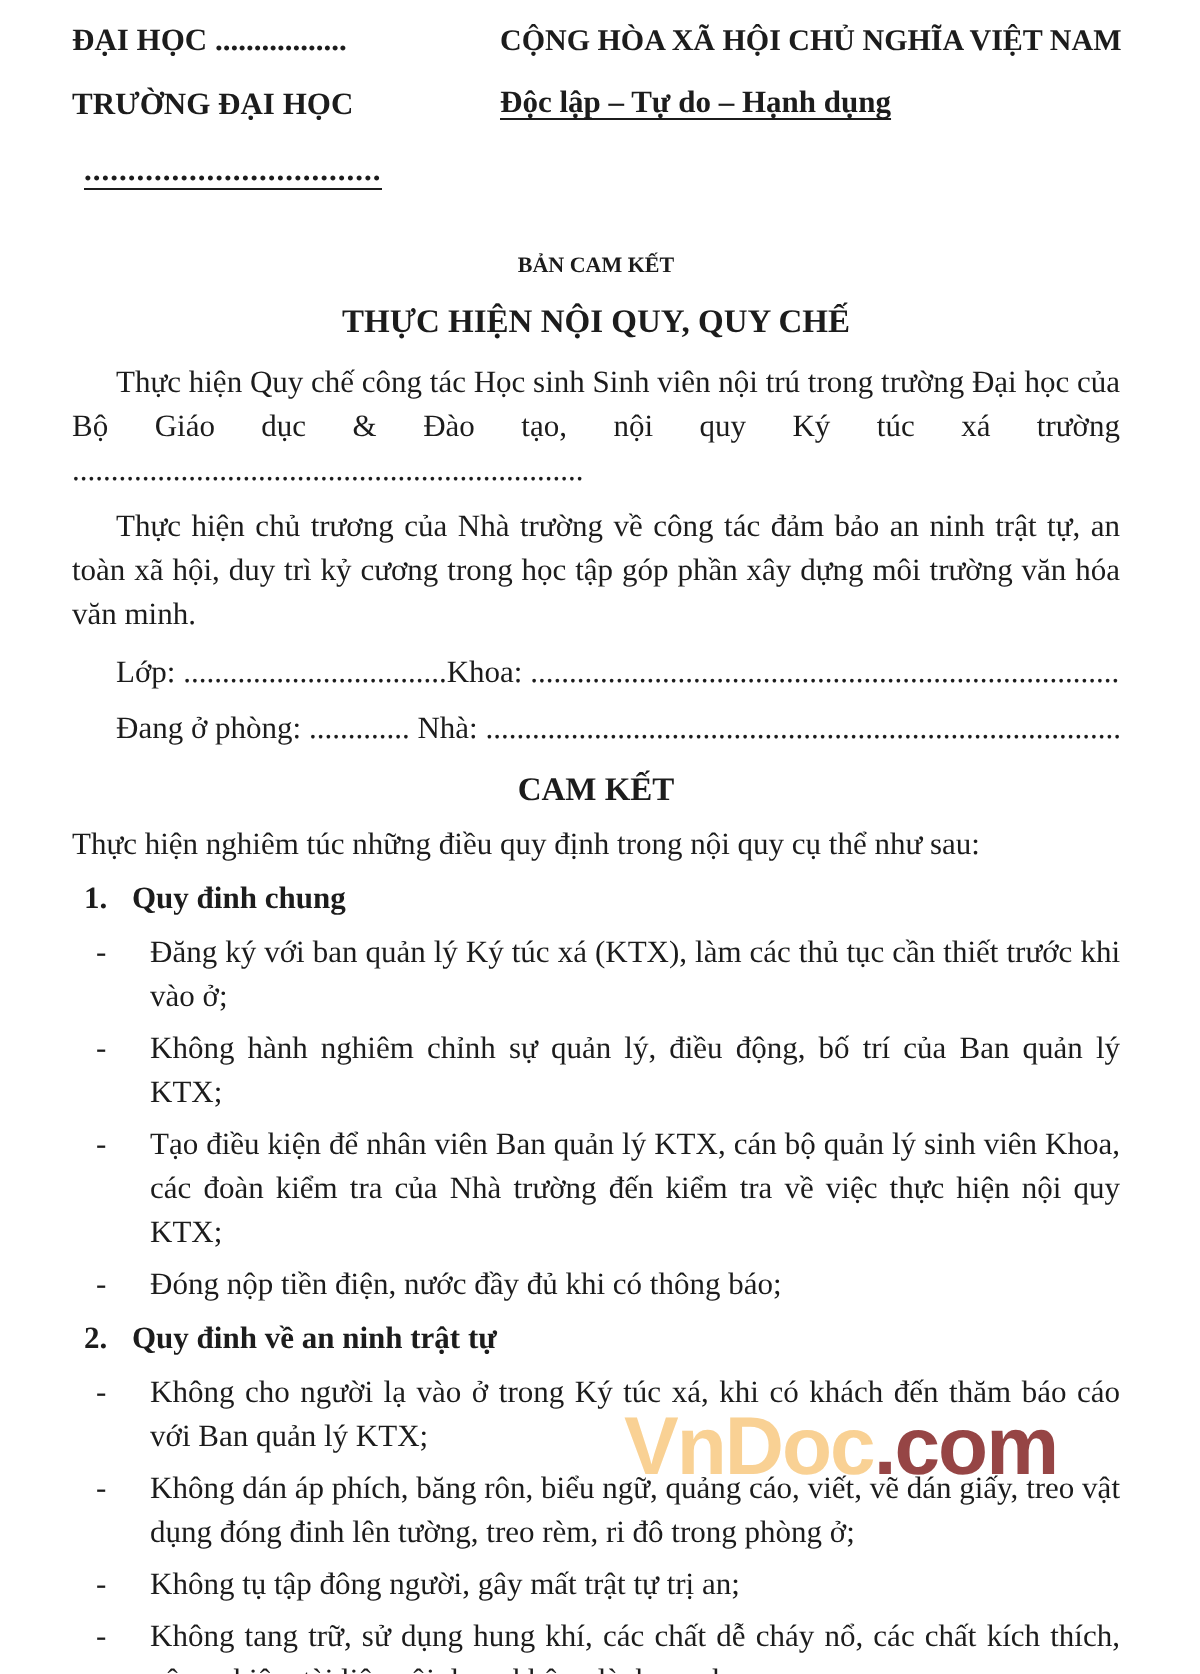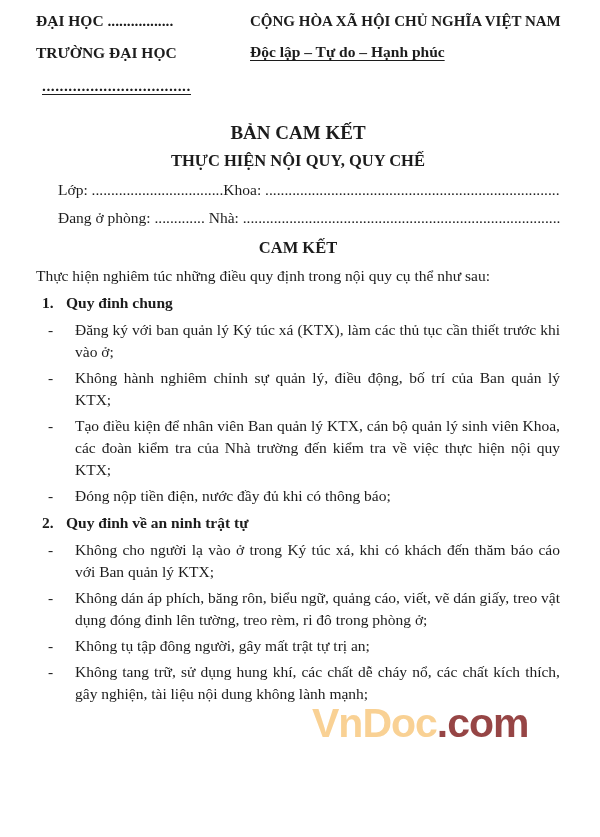--- a/index.html
+++ b/index.html
@@ -34,21 +34,21 @@
   .header-right { position: absolute; left: 214px; top: 2px; width: 314px; }
   .header-right .h-nation { font-weight: bold; font-size: 15px; white-space: nowrap; }
   .header-right .h-motto {
     display: inline-block;
     margin-top: 9px;
     font-weight: bold;
     text-decoration: underline;
     text-underline-offset: 3px;
   }
   
-  .doc-title { text-align: center; font-weight: bold; font-size: 19px; margin-top: 2px; }
+  .doc-title { text-align: center; font-weight: bold; font-size: 11px; margin-top: 2px; }
   .doc-subtitle { text-align: center; font-weight: bold; font-size: 16.5px; margin-top: 6px; }
   
   .para { text-align: justify; text-indent: 22px; margin-top: 6px; }
   .para.first { margin-top: 9px; }
   
   .fields { margin-top: 7px; }
   .field-line {
     padding-left: 22px;
     white-space: nowrap;
     overflow: hidden;
@@ -85,27 +85,29 @@
 <div class="page">
 
   <div class="header">
     <div class="header-left">
       <div class="h-line">ĐẠI HỌC .................</div>
       <div class="h-line h-line2">TRƯỜNG ĐẠI HỌC</div>
       <div><span class="h-dots">..................................</span></div>
     </div>
     <div class="header-right">
       <div class="h-nation">CỘNG HÒA XÃ HỘI CHỦ NGHĨA VIỆT NAM</div>
-      <div><span class="h-motto">Độc lập – Tự do – Hạnh phúc</span></div>
+      <div><span class="h-motto">Độc lập – Tự do – Hạnh dụng</span></div>
     </div>
   </div>
 
   <div class="doc-title">BẢN CAM KẾT</div>
   <div class="doc-subtitle">THỰC HIỆN NỘI QUY, QUY CHẾ</div>
 
+  <div class="para first">Thực hiện Quy chế công tác Học sinh Sinh viên nội trú trong trường Đại học của Bộ Giáo dục &amp; Đào tạo, nội quy Ký túc xá trường ..................................................................</div>
+  <div class="para">Thực hiện chủ trương của Nhà trường về công tác đảm bảo an ninh trật tự, an toàn xã hội, duy trì kỷ cương trong học tập góp phần xây dựng môi trường văn hóa văn minh.</div>
 
   <div class="fields">
     <div class="field-line">Lớp: ..................................Khoa: ..........................................................................................</div>
     <div class="field-line">Đang ở phòng: ............. Nhà: ...............................................................................................</div>
   </div>
 
   <div class="cam-ket">CAM KẾT</div>
   <div class="intro-line">Thực hiện nghiêm túc những điều quy định trong nội quy cụ thể như sau:</div>
 
   <div class="sec-head">

